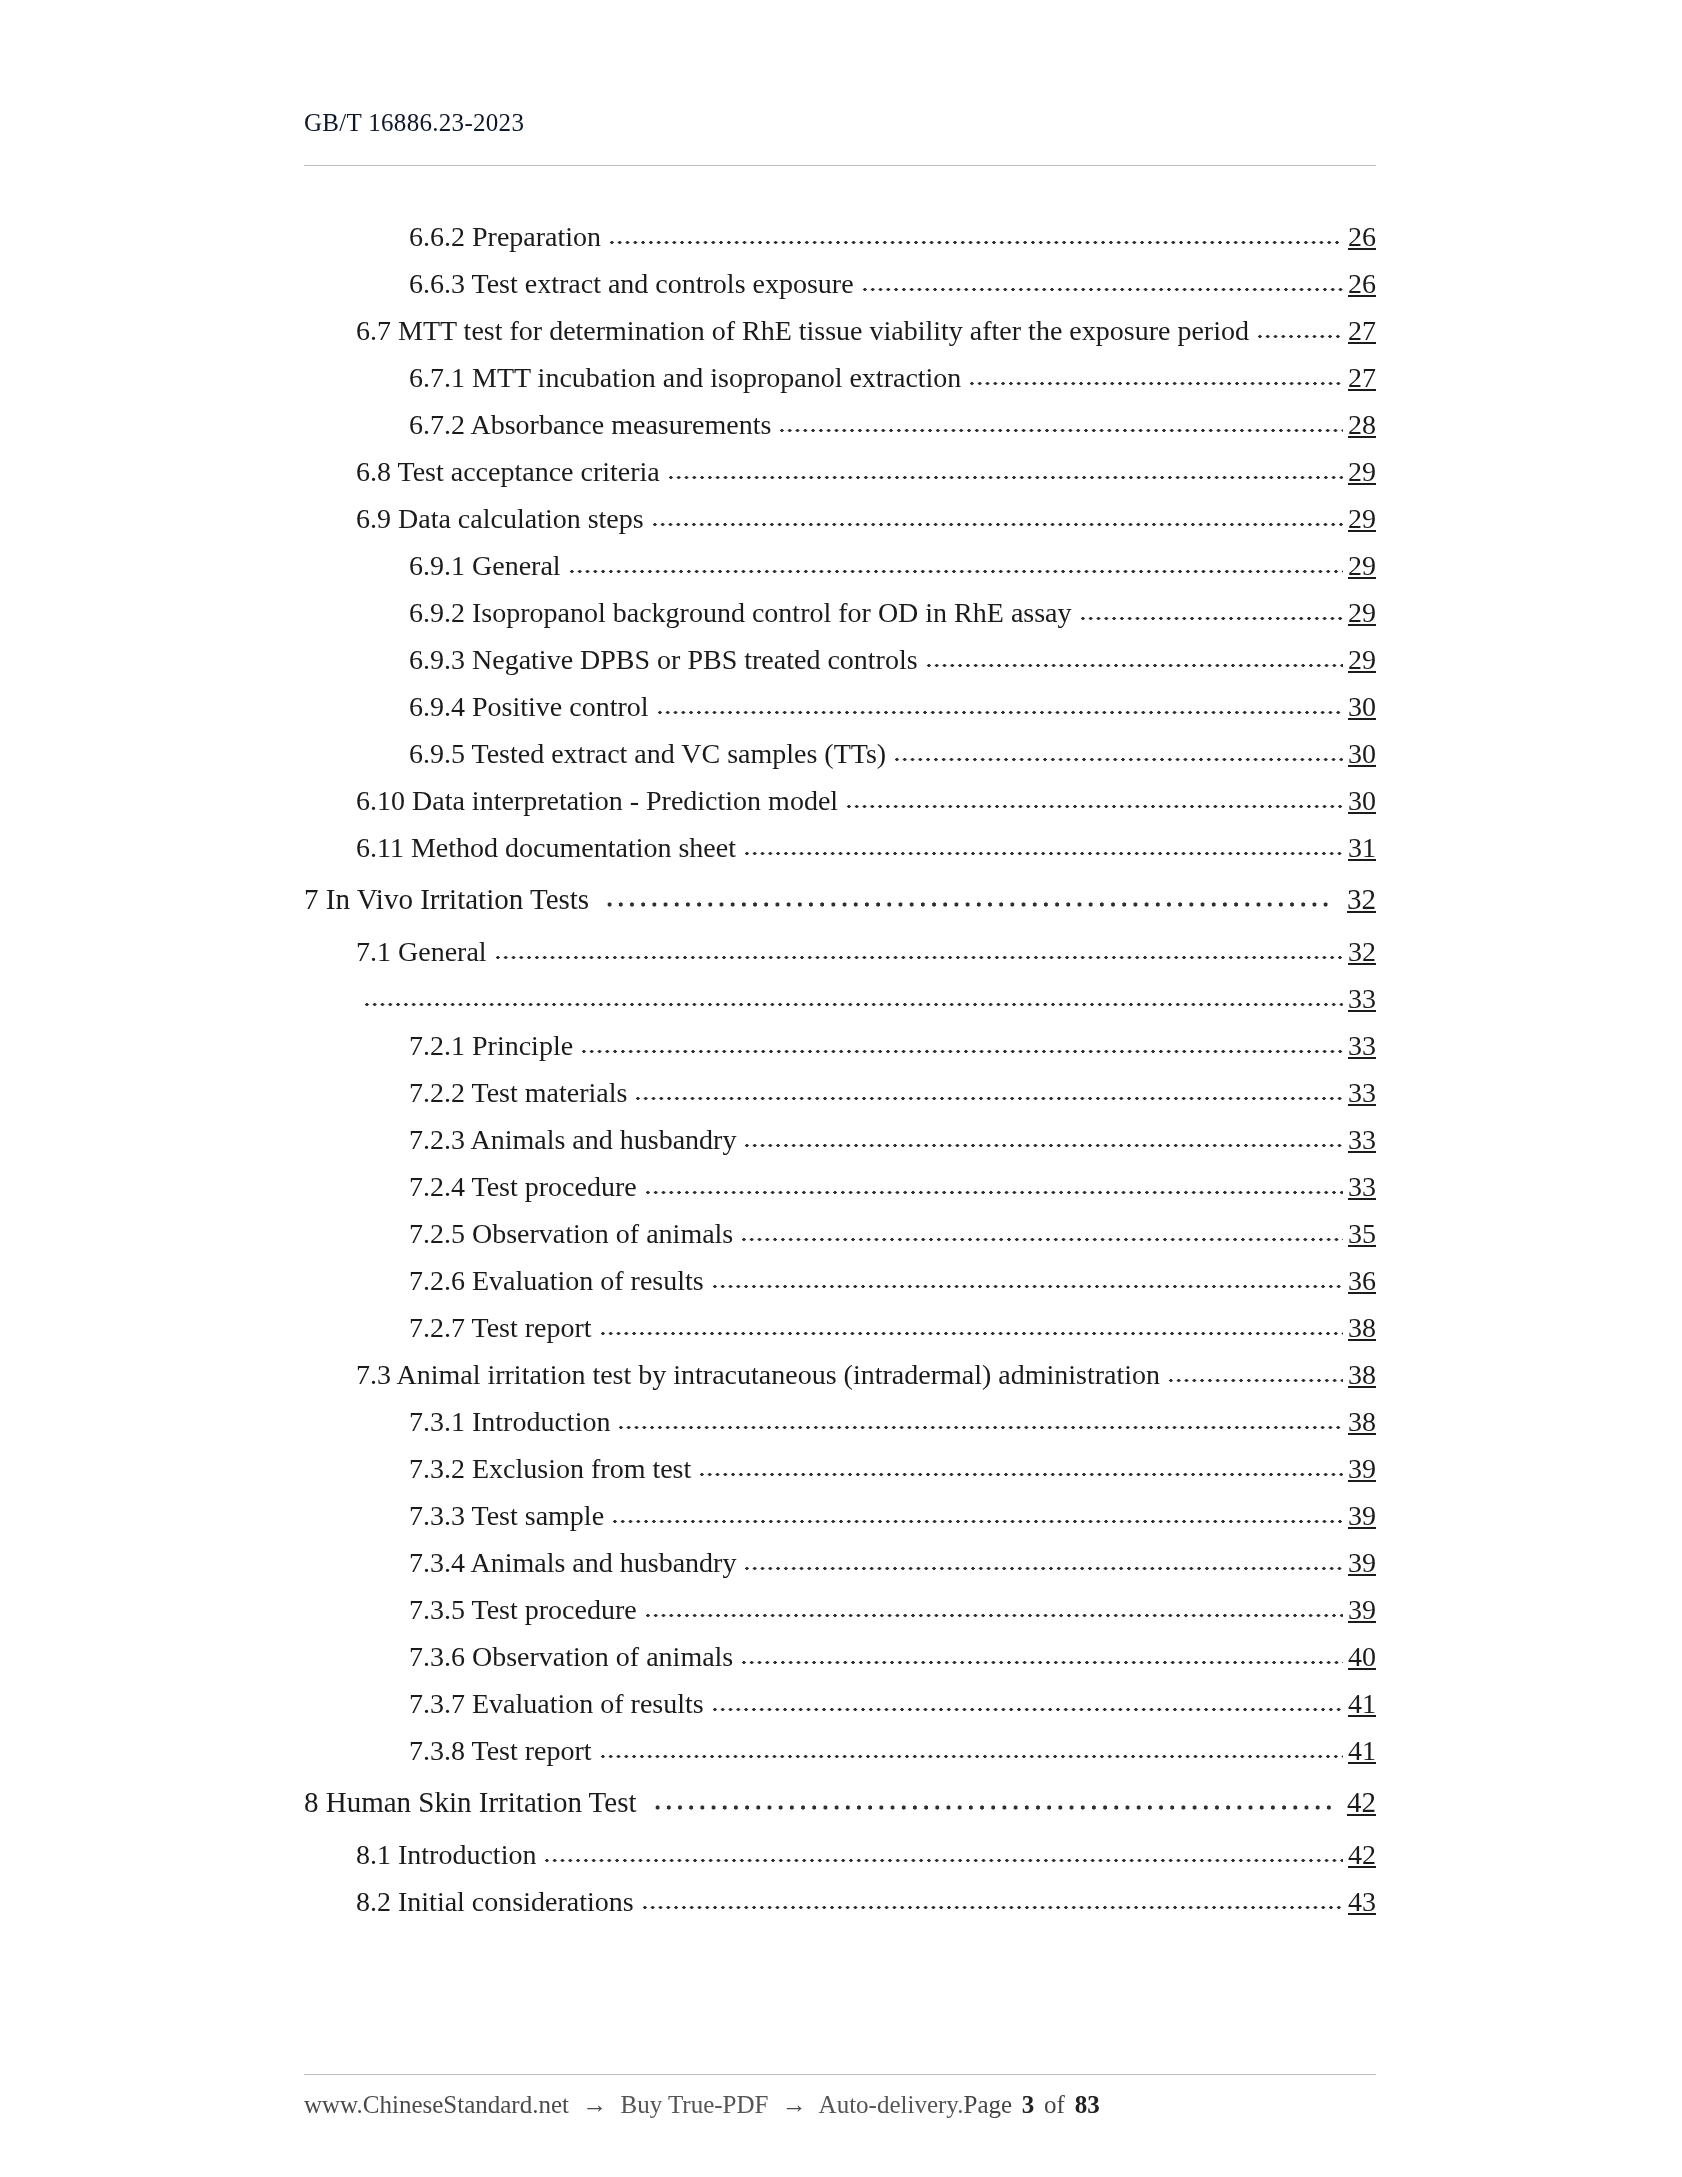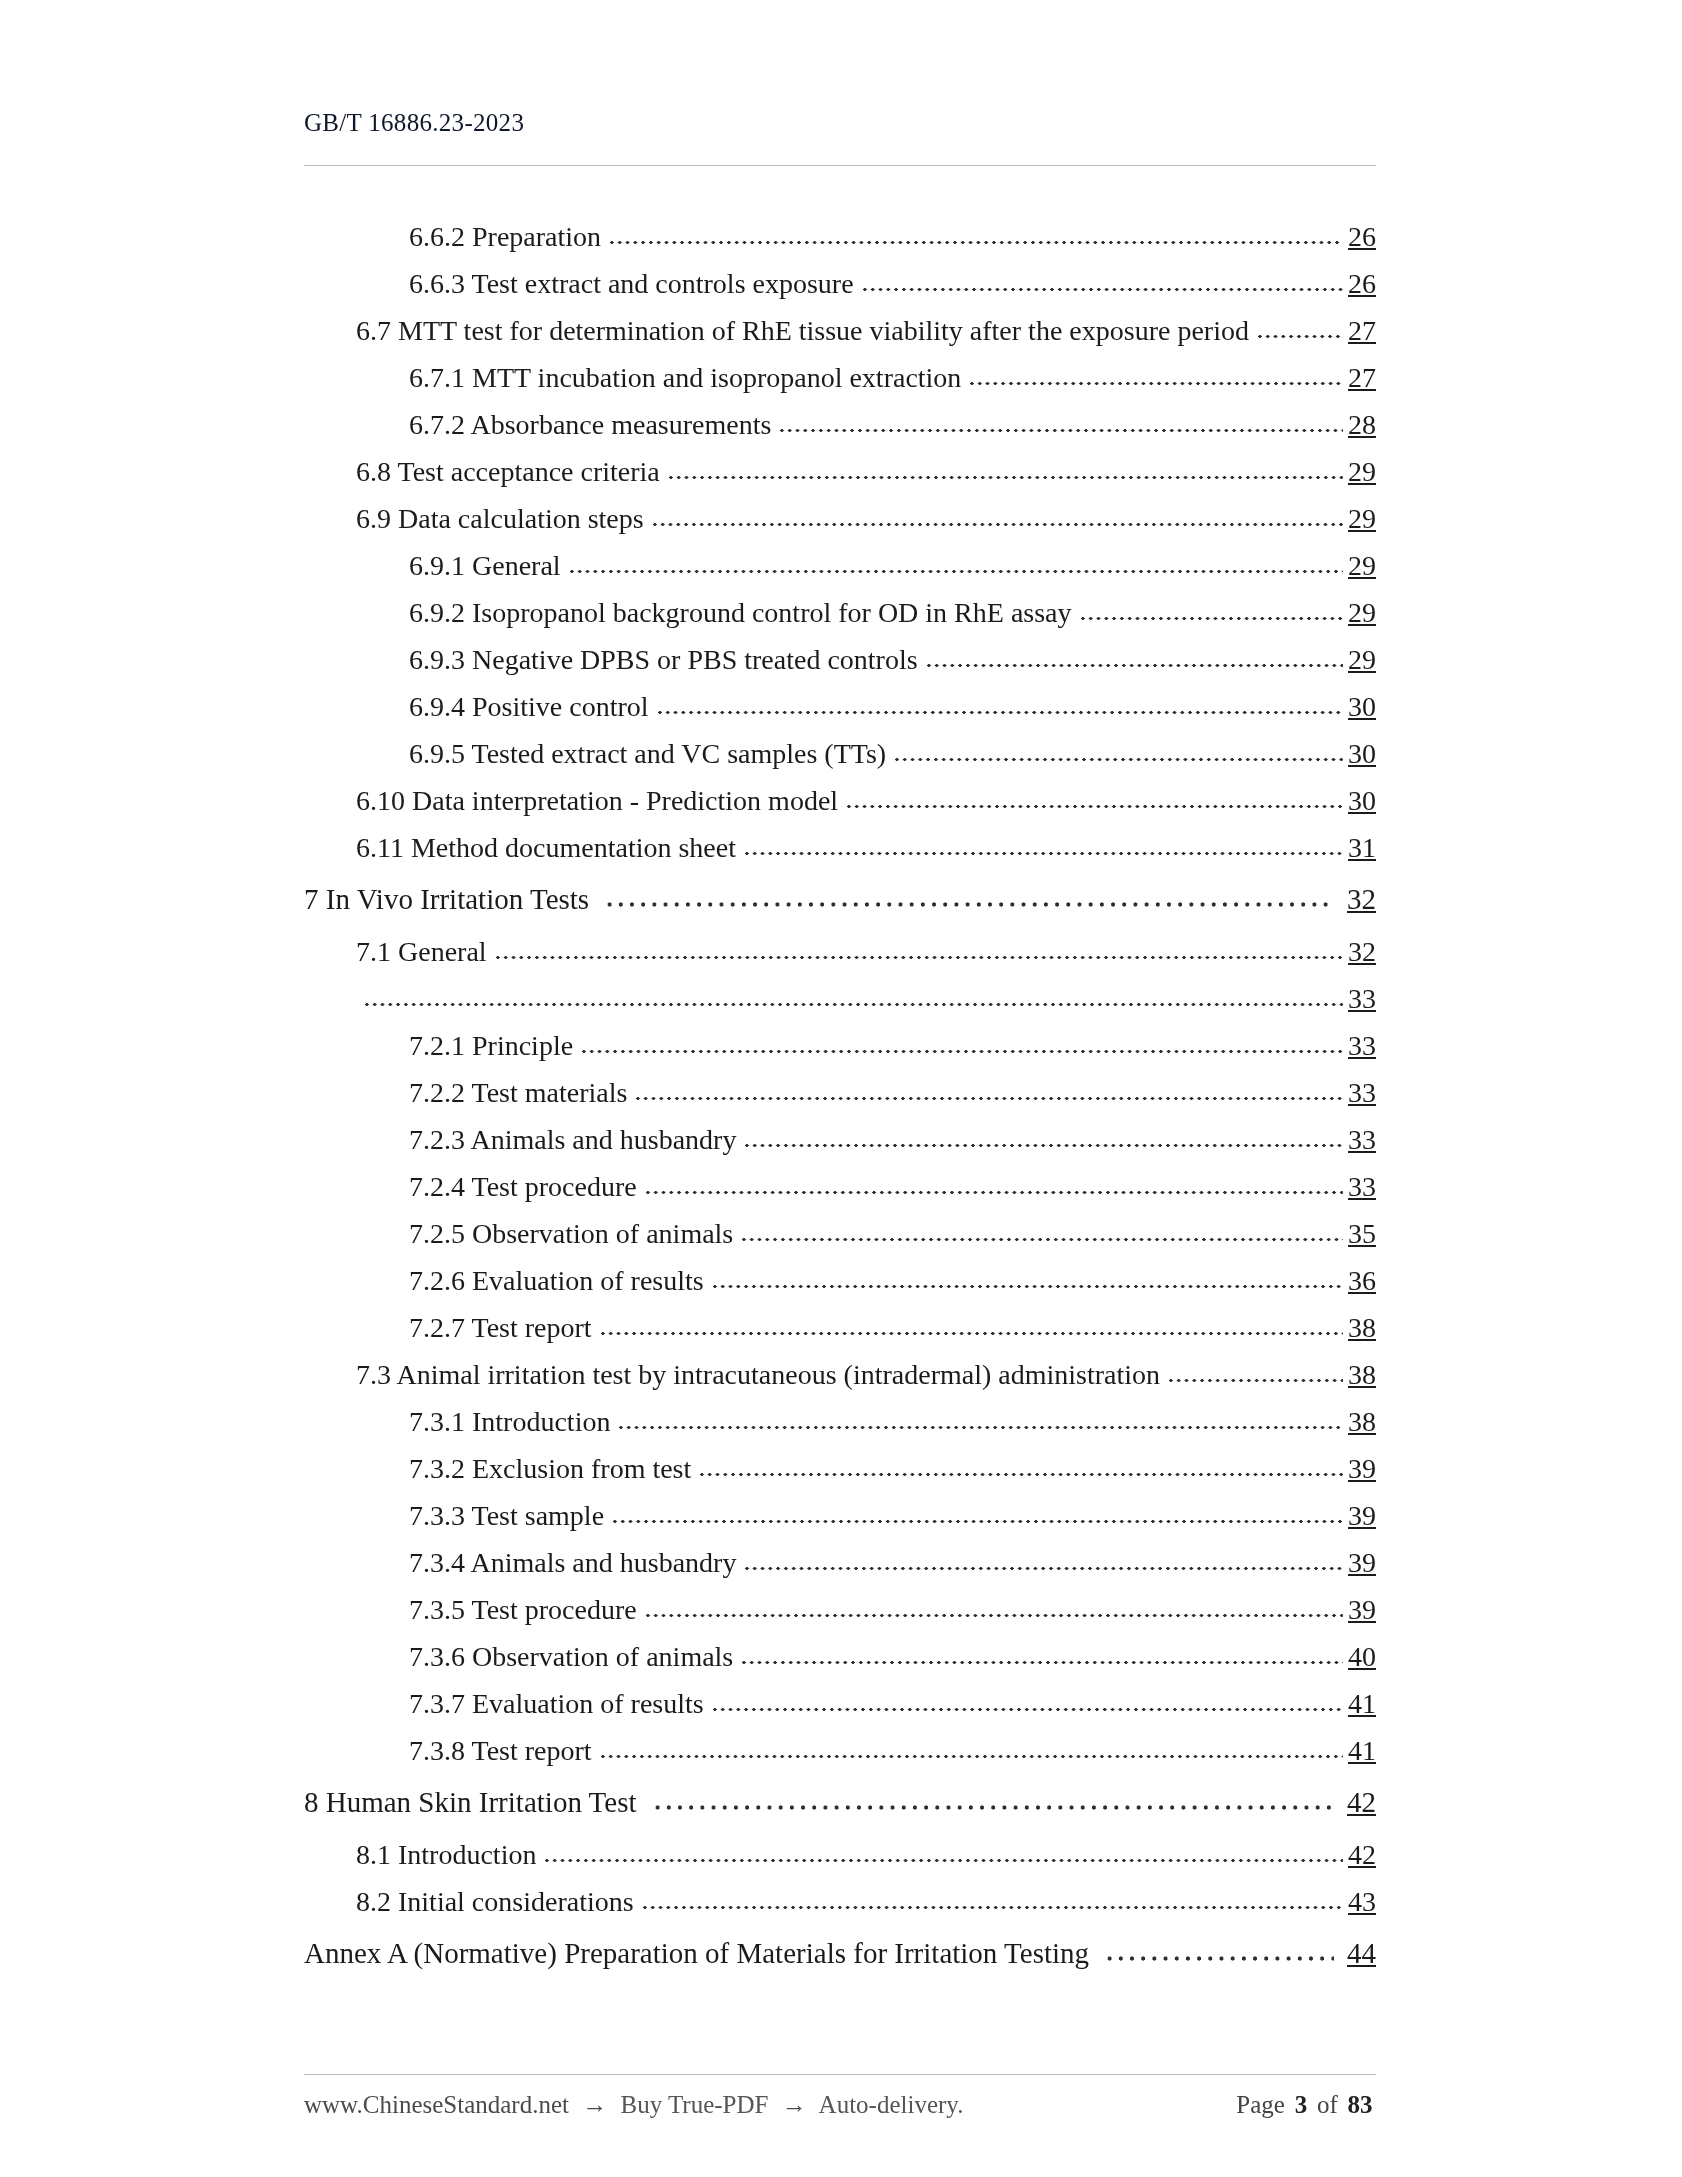--- a/index.html
+++ b/index.html
@@ -71,21 +71,21 @@
     background-image: radial-gradient(circle at 50% 50%, #2e2e2e 1.8px, transparent 2.2px);
     background-size: 11.2px 8.6px;
   }
 
   .footer {
     position: absolute;
     top: 2091px;
     left: 304px;
     width: 1072px;
     display: flex;
-    justify-content: space-between;
+    justify-content: flex-start;
     align-items: baseline;
     font-size: 25px;
     color: #555;
   }
   .footer-left .site { color: #4a4a4a; cursor: pointer; }
   .footer-left .arrow { margin: 0 7px; color: #4a4a4a; }
   .footer-right { color: #444; }
   .footer-right b { color: #222; font-weight: bold; margin: 0 3.5px; }
 </style>
 </head>
@@ -267,25 +267,20 @@
     </div>
     <div class="row lvl2">
       <span class="t">8.1 Introduction</span>
       <span class="leader"></span>
       <span class="pg">42</span>
     </div>
     <div class="row lvl2">
       <span class="t">8.2 Initial considerations</span>
       <span class="leader"></span>
       <span class="pg">43</span>
-    </div>
-    <div class="row lvl1">
-      <span class="t">Annex A (Normative) Preparation of Materials for Irritation Testing</span>
-      <span class="leader"></span>
-      <span class="pg">44</span>
     </div>
   </div>
 
 <div class="rule footer-rule"></div>
 
 <div class="footer">
   <div class="footer-left">
     <span class="site">www.ChineseStandard.net</span>
     <span class="arrow">→</span>
     <span>Buy True-PDF</span>

